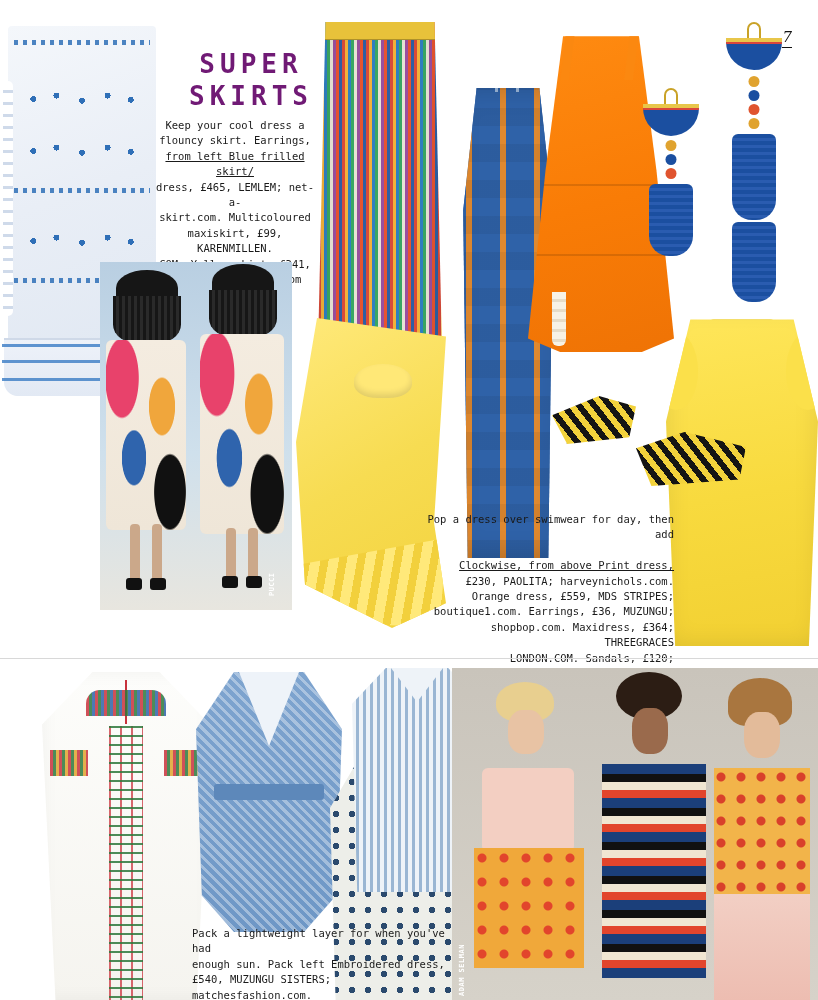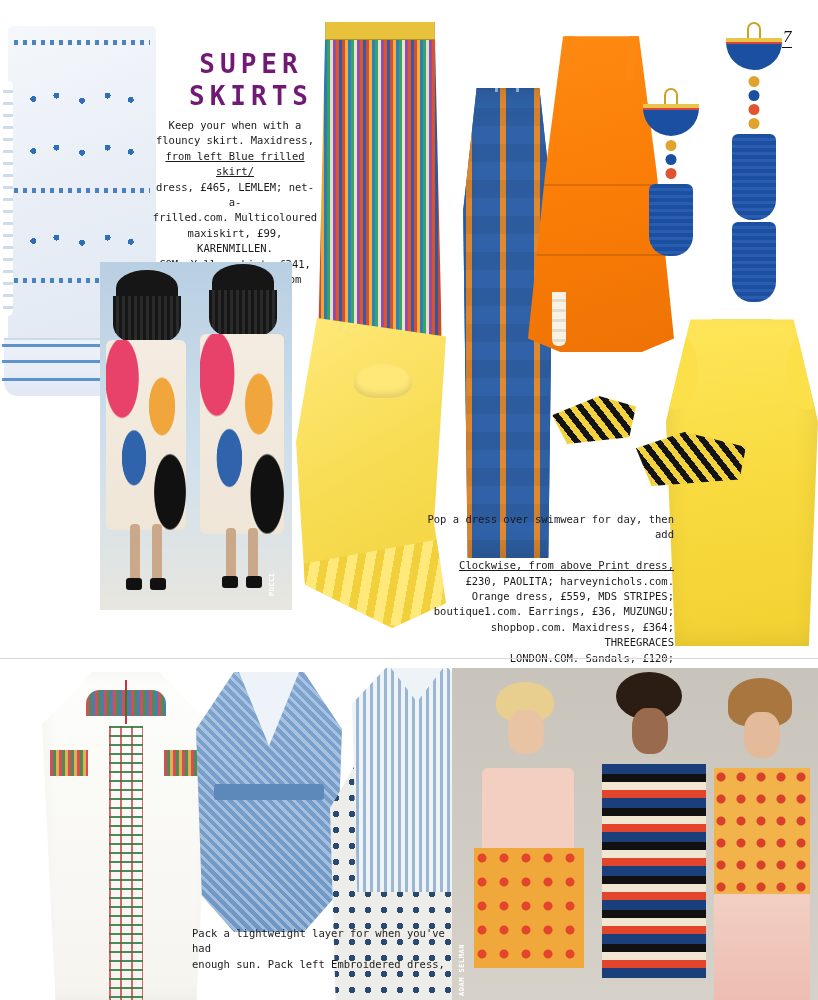--- a/index.html
+++ b/index.html
@@ -357,25 +357,25 @@
     <div class="ruffle">
       <div class="stripe-b" style="top:6px;"></div>
       <div class="stripe-b" style="top:22px;"></div>
       <div class="stripe-b" style="top:40px;"></div>
     </div>
   </div>
 
   <div class="abs headline" id="super-skirts-head">SUPER SKIRTS</div>
 
   <div class="abs body-copy" id="super-skirts-copy">
-    <span>Keep your when with a</span><br>
-    <span>flouncy skirt. Maxidress,</span><br>
+    <span>Keep your cool dress a</span><br>
+    <span>flouncy skirt. Earrings,</span><br>
     <span class="u">from left Blue frilled skirt/</span><br>
     <span>dress, £465, LEMLEM; net-a-</span><br>
-    <span>frilled.com. Multicoloured</span><br>
+    <span>skirt.com. Multicoloured</span><br>
     <span>maxiskirt, £99, KARENMILLEN.</span><br>
     <span>COM. Yellow skirt, £341,</span><br>
     <span>VIVETTA; farfetch.com</span>
   </div>
 
   <div class="abs maxi">
     <div class="waist"></div>
   </div>
 
   <div class="abs pucci-photo">
@@ -476,21 +476,21 @@
   <div class="abs shirtdress"></div>
 
   <div class="abs shirt">
     <div class="collar"></div>
   </div>
 
 
   <div class="abs body-copy" id="cover-copy">
     <span>Pack a lightweight layer for when you've had</span><br>
     <span>enough sun. Pack left Embroidered dress,</span><br>
-    <br>
+    <span>£540, MUZUNGU SISTERS; matchesfashion.com.</span><br>
     <br>
     
   </div>
 
   <div class="abs adam-photo">
 
     <div class="m" style="left:44px; top:14px; width:58px; height:40px; background:#e8cf8f; border-radius:50% 50% 40% 40%;"></div>
     <div class="m" style="left:56px; top:42px; width:36px; height:44px; background:#e8c3a4; border-radius:40%;"></div>
     <div class="m" style="left:30px; top:100px; width:92px; height:84px; background:#f3cfc2; border-radius:6px;"></div>
     <div class="m" style="left:22px; top:180px; width:110px; height:120px;

